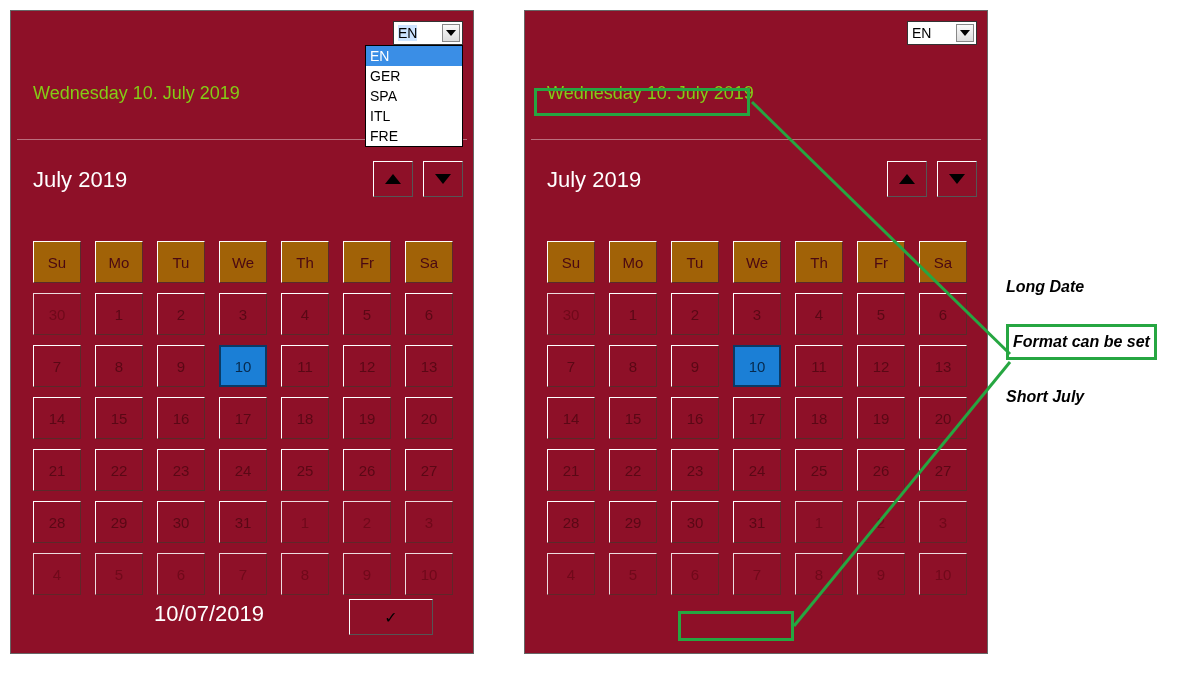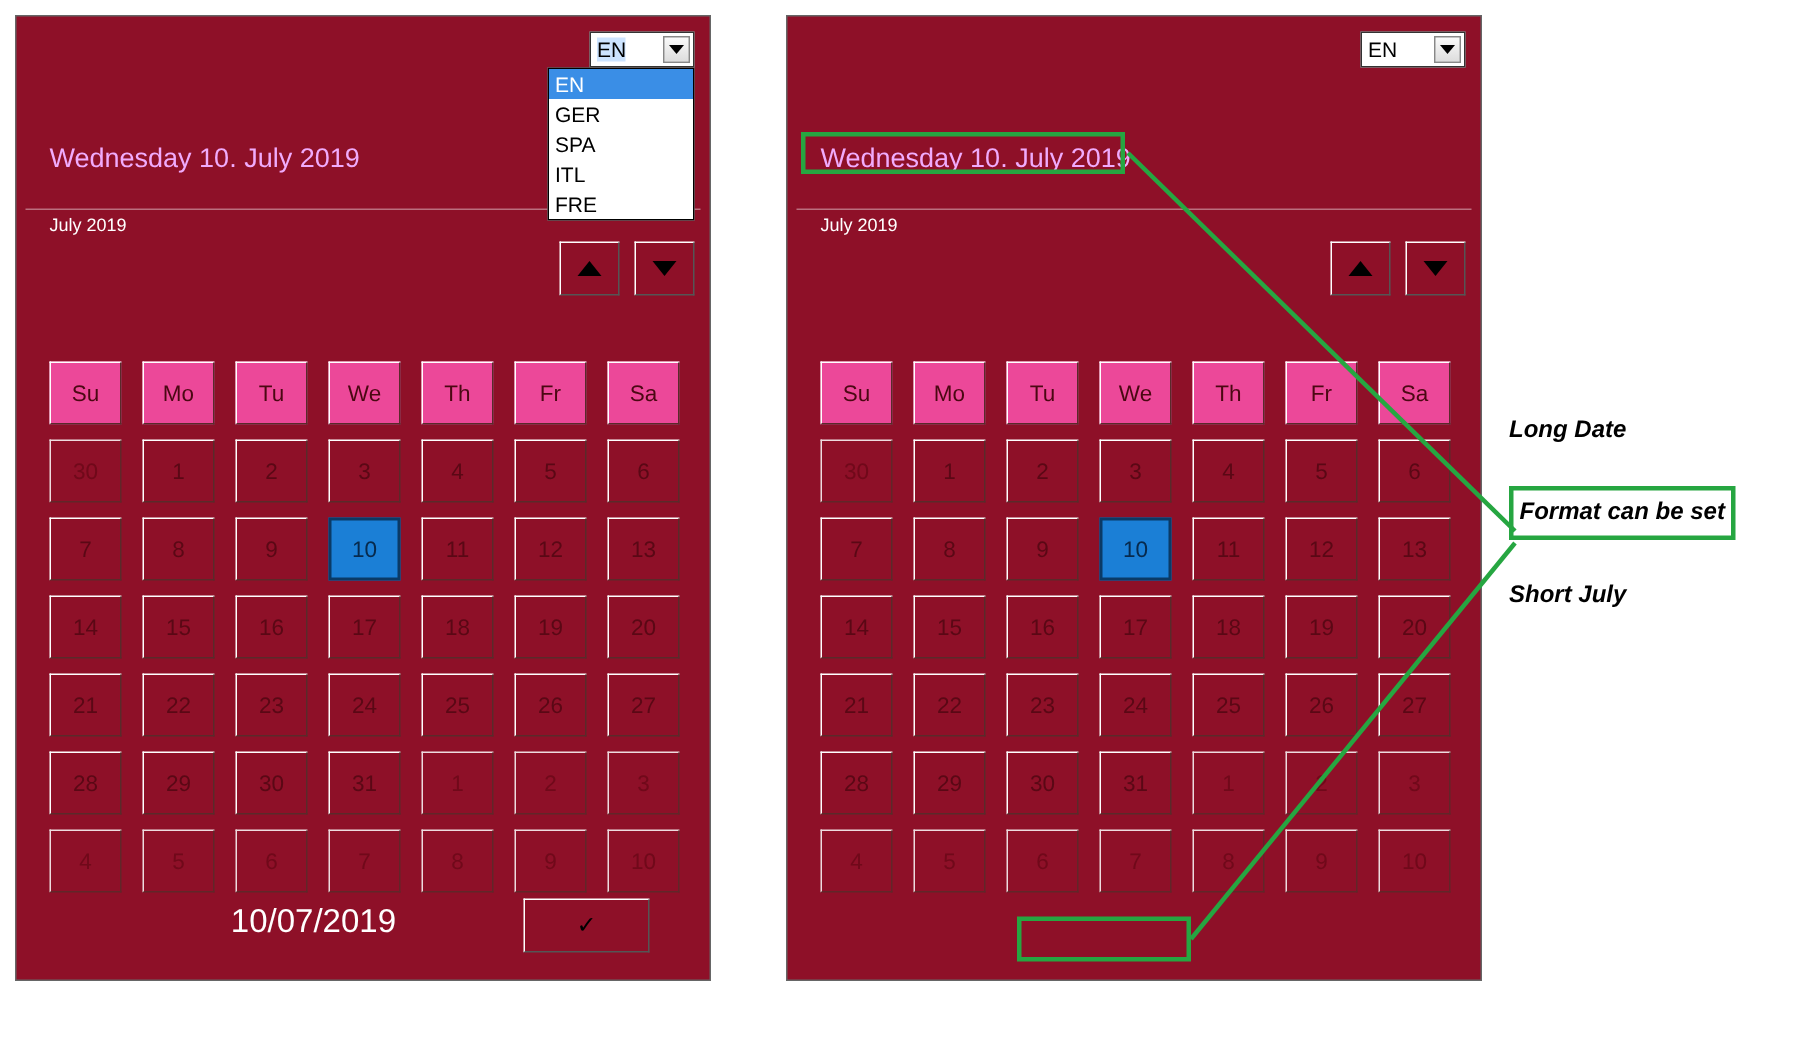--- a/index.html
+++ b/index.html
@@ -81,39 +81,39 @@
     letter-spacing: 1px;
   }
   .ampm {
     font-size: 22px;
     margin-left: 10px;
     vertical-align: 6px;
   }
   .datestr {
     position:absolute;
     left: 22px;
-    top: 84px;
-    color: #f0abfc;
+    top: 72px;
+    color: #84cc16;
     font-size: 18px;
   }
 
   .hr {
     position:absolute;
     left:6px; right:6px;
     top: 128px;
     height:1px;
     background: rgba(255,255,255,.4);
   }
 
   .monthlabel {
     position:absolute;
     left: 22px;
-    top: 132px;
+    top: 156px;
     color: #fff;
-    font-size: 12px;
+    font-size: 22px;
   }
 
   .navbtn {
     position:absolute;
     top: 150px;
     width: 40px;
     height: 36px;
     background: #8e1028;
     border: 1px solid #fff;
     border-right-color:#555;
@@ -145,21 +145,21 @@
     gap: 10px 14px;
   }
   .cell {
     display:flex;
     align-items:center;
     justify-content:center;
     font-size: 15px;
     color: #5a0815;
   }
   .cell.head {
-    background: #ec4899;
+    background: #a16207;
     border:1px solid #fff;
     border-right-color:#5a2a2a;
     border-bottom-color:#5a2a2a;
     color: #4a0812;
     font-size: 15px;
   }
   .cell.day {
     background: #8e1028;
     border:1px solid #fff;
     border-right-color:#5a2a2a;

